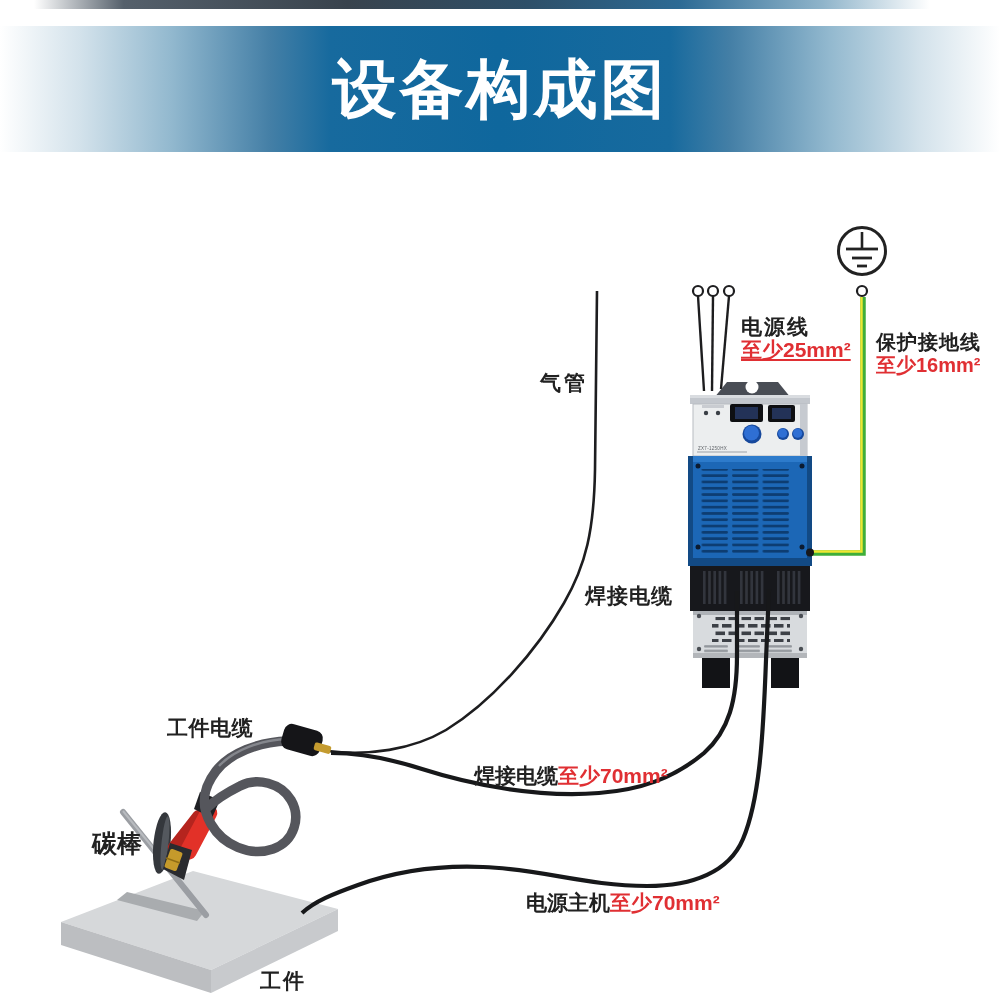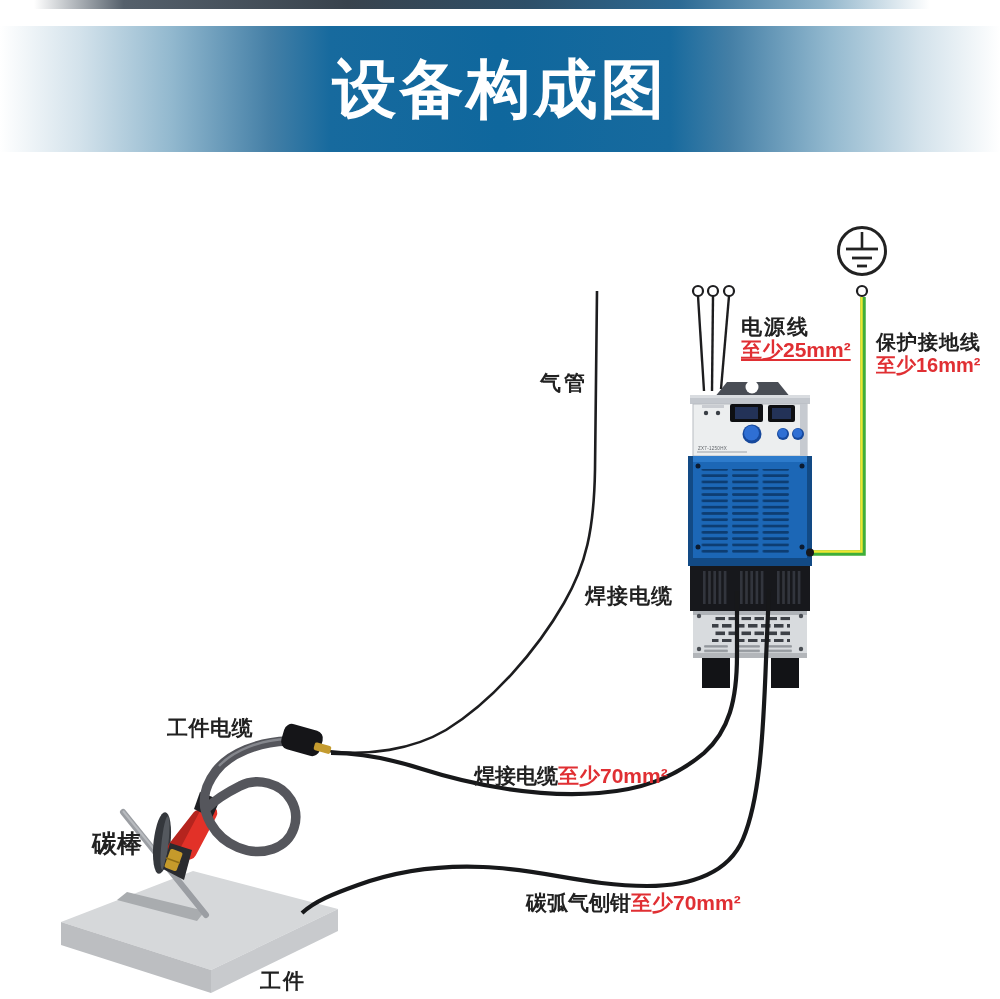--- a/index.html
+++ b/index.html
@@ -183,19 +183,19 @@
   <div class="lbl red t-earth-spec">至少16mm²</div>
   <div class="lbl t-airpipe">气管</div>
   <div class="lbl t-mainunit">焊接电缆</div>
   <div class="lbl t-torch">工件电缆</div>
   <div class="lbl t-rod">碳棒</div>
   <div class="lbl cable-row row-weld">
     <span>焊接电缆</span>
     <span class="red">至少70mm²</span>
   </div>
   <div class="lbl cable-row row-work">
-    <span>碳弧气刨钳</span>
+    <span>电源主机</span>
     <span class="red">至少70mm²</span>
   </div>
   <div class="lbl t-workpiece">工件</div>
   <div class="lbl t-model">ZX7-1250HX</div>
 
 </div>
 
 </body></html>

